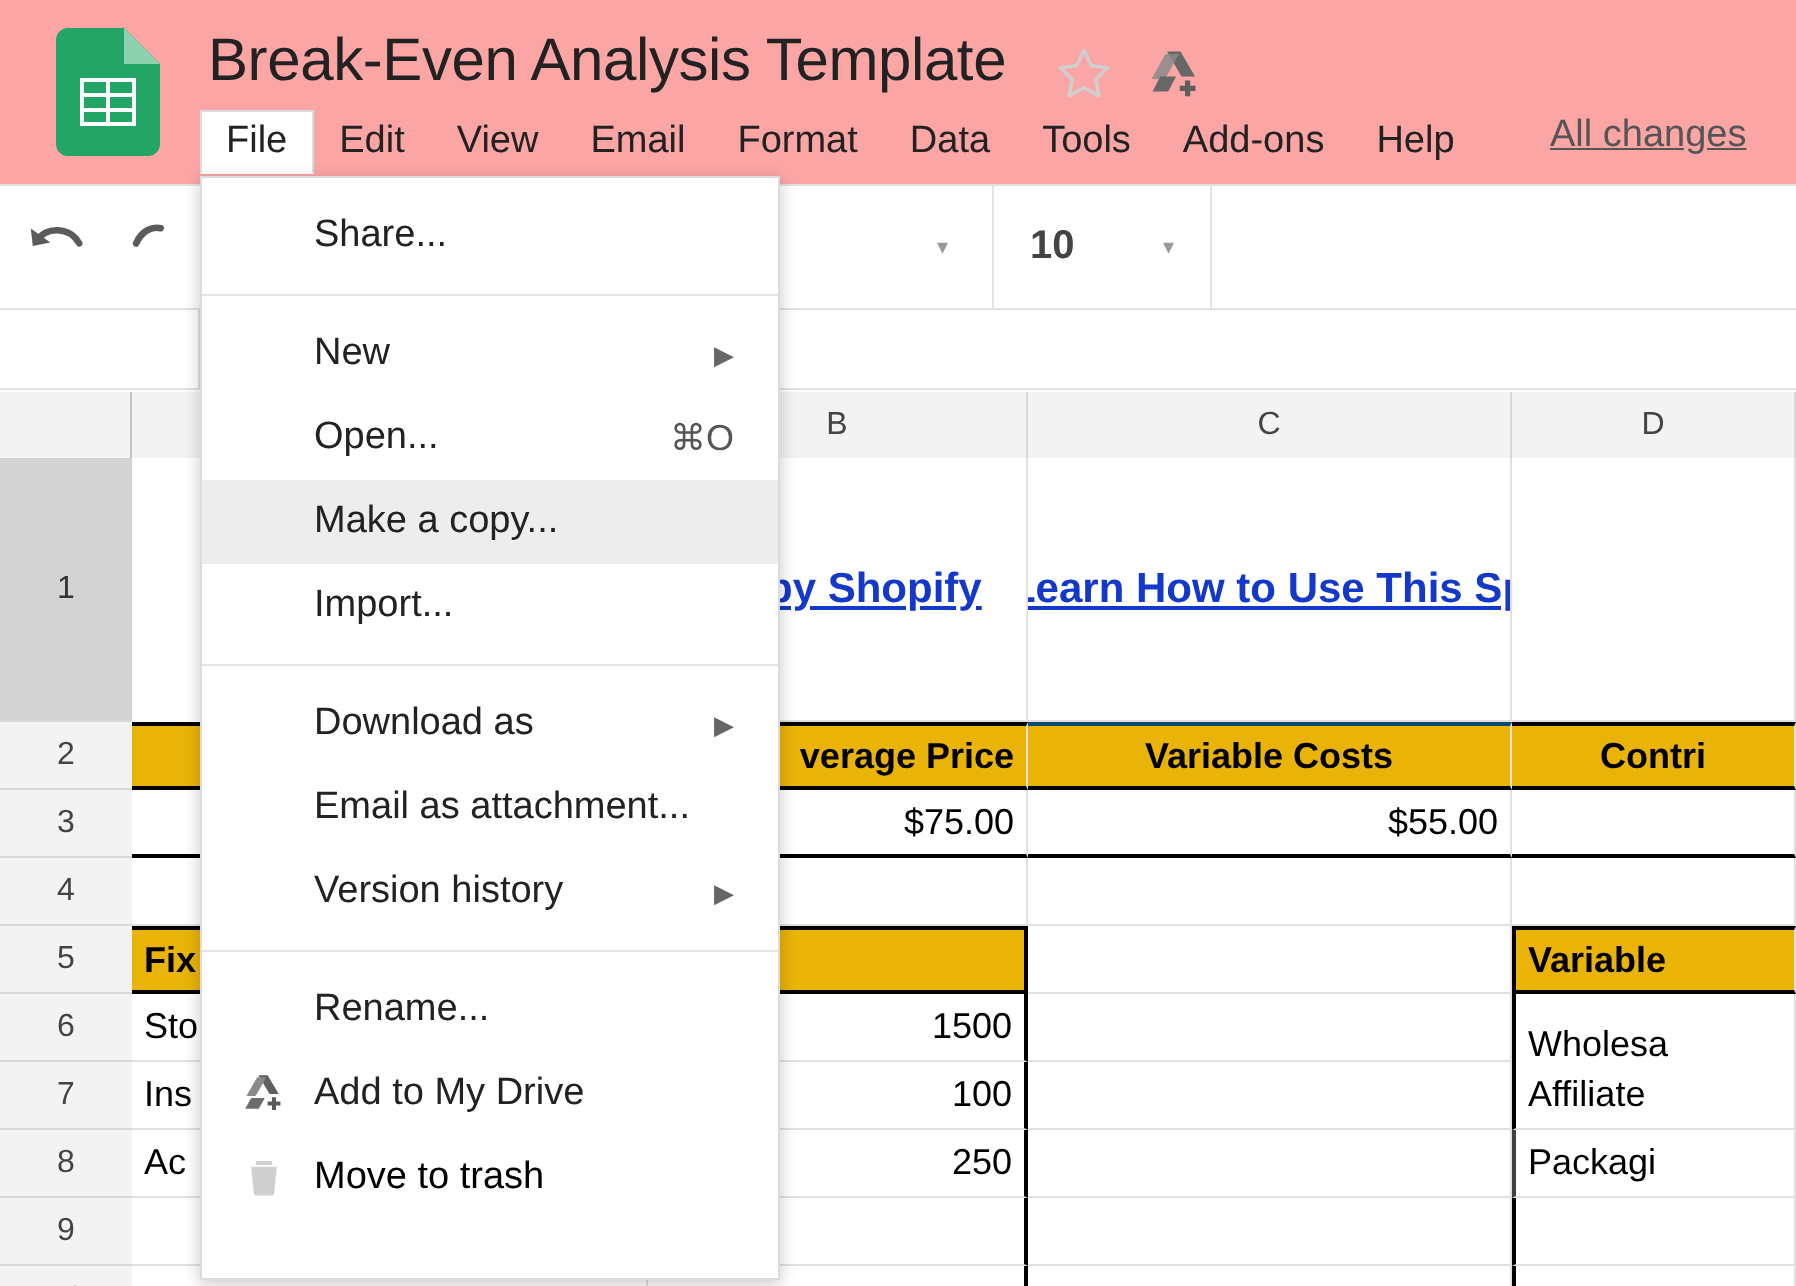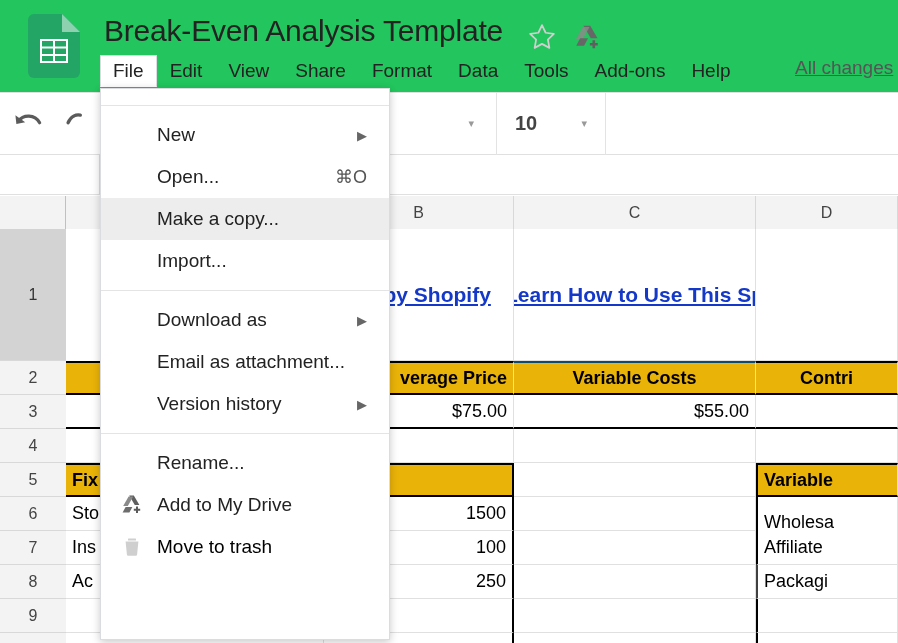--- a/index.html
+++ b/index.html
@@ -6,21 +6,21 @@
   html, body {
     width: 898px; height: 643px;
     overflow: hidden;
     background: #ffffff;
     font-family: "Liberation Sans", sans-serif;
     -webkit-font-smoothing: antialiased;
   }
   #app { position: relative; width: 898px; height: 643px; background: #fff; }
 
   
-  .titlebar { position: absolute; left: 0; top: 0; width: 898px; height: 92px; background: #22c55e; }
+  .titlebar { position: absolute; left: 0; top: 0; width: 898px; height: 92px; background: #fca5a5; }
   .logo { position: absolute; left: 28px; top: 14px; width: 52px; height: 64px; }
   .logo svg { display: block; }
   .doc-title {
     position: absolute; left: 104px; top: 14px;
     font-size: 30px; color: #222; letter-spacing: -0.2px;
     white-space: nowrap;
   }
   .star-icon { position: absolute; left: 527px; top: 22px; width: 30px; height: 30px; cursor: pointer; }
   .drive-icon { position: absolute; left: 572px; top: 22px; width: 30px; height: 30px; cursor: pointer; }
 
@@ -32,21 +32,21 @@
   }
   .menu-item.active {
     background: #fff;
     border: 1px solid #dadce0;
     border-bottom: 1px solid #fff;
     position: relative; z-index: 60;
     padding: 4px 12px;
   }
   .allchanges {
     position: absolute; left: 775px; top: 57px;
-    font-size: 19px; color: #555; text-decoration: underline; white-space: nowrap; cursor: pointer; margin-left: 20px;
+    font-size: 19px; color: #555; text-decoration: underline; white-space: nowrap; cursor: pointer;
   }
 
   
   .toolbar {
     position: absolute; left: 0; top: 92px; width: 898px; height: 63px;
     background: #fff; border-top: 1px solid #e0e0e0; border-bottom: 1px solid #e0e0e0;
     display: flex; align-items: center;
   }
   .tb-sep { width: 1px; height: 62px; background: #e3e3e3; }
   .tb-btn {
@@ -160,21 +160,21 @@
         <path d="M3.4 15.2 L13 15.2 L10.4 20 L0.9 20 z" fill="#707070" opacity="0"></path>
         <path d="M6.5 13 L12.8 13 L9.7 19 L3.4 19 z" fill="#676767"></path>
         <path d="M16.4 14.6 h2.1 v2.1 h2.1 v2.1 h-2.1 v2.1 h-2.1 v-2.1 h-2.1 v-2.1 h2.1 z" fill="#5f5f5f"></path>
       </svg>
     </div>
 
     <div class="menubar">
       <div class="menu-item active">File</div>
       <div class="menu-item">Edit</div>
       <div class="menu-item">View</div>
-      <div class="menu-item">Share</div>
+      <div class="menu-item">Email</div>
       <div class="menu-item">Format</div>
       <div class="menu-item">Data</div>
       <div class="menu-item">Tools</div>
       <div class="menu-item">Add-ons</div>
       <div class="menu-item">Help</div>
     </div>
 
     <div class="allchanges">All changes</div>
   </div>
 
@@ -313,20 +313,23 @@
       <div class="cell" style="left:690px; top:370px; width:142px; height:34px; border-left:2px solid #000;"></div>
 
       <div class="cell" style="left:258px; top:404px; width:190px; height:34px; border-right:2px solid #000;"></div>
       <div class="cell" style="left:448px; top:404px; width:242px; height:34px;"></div>
       <div class="cell" style="left:690px; top:404px; width:142px; height:34px; border-left:2px solid #000;"></div>
     </div>
   </div>
 
   <div class="dropdown">
 
+    <div class="dd-item">
+      <span>Share...</span>
+    </div>
 
     <div class="dd-sep"></div>
 
     <div class="dd-item">
       <span>New</span>
       <span class="dd-arrow">▶</span>
     </div>
 
     <div class="dd-item">
       <span>Open...</span>

